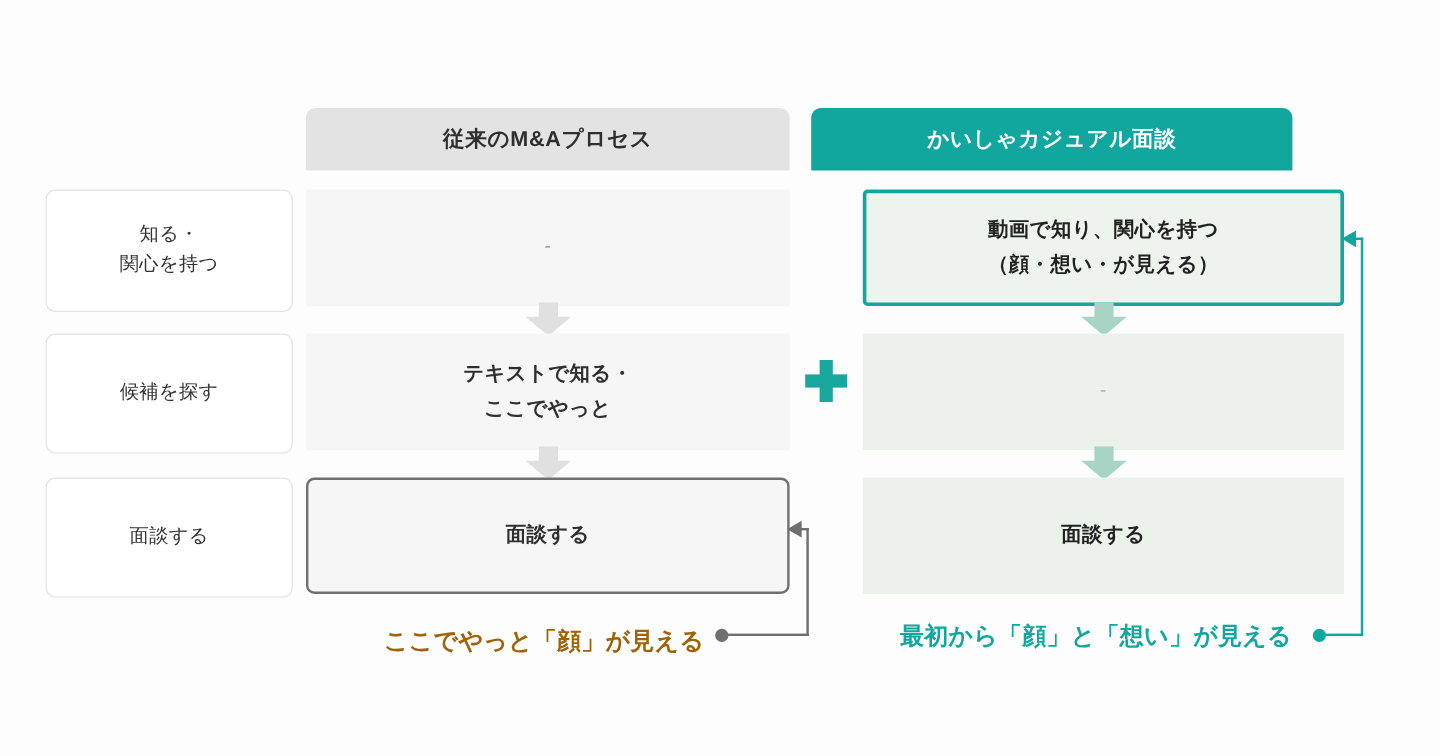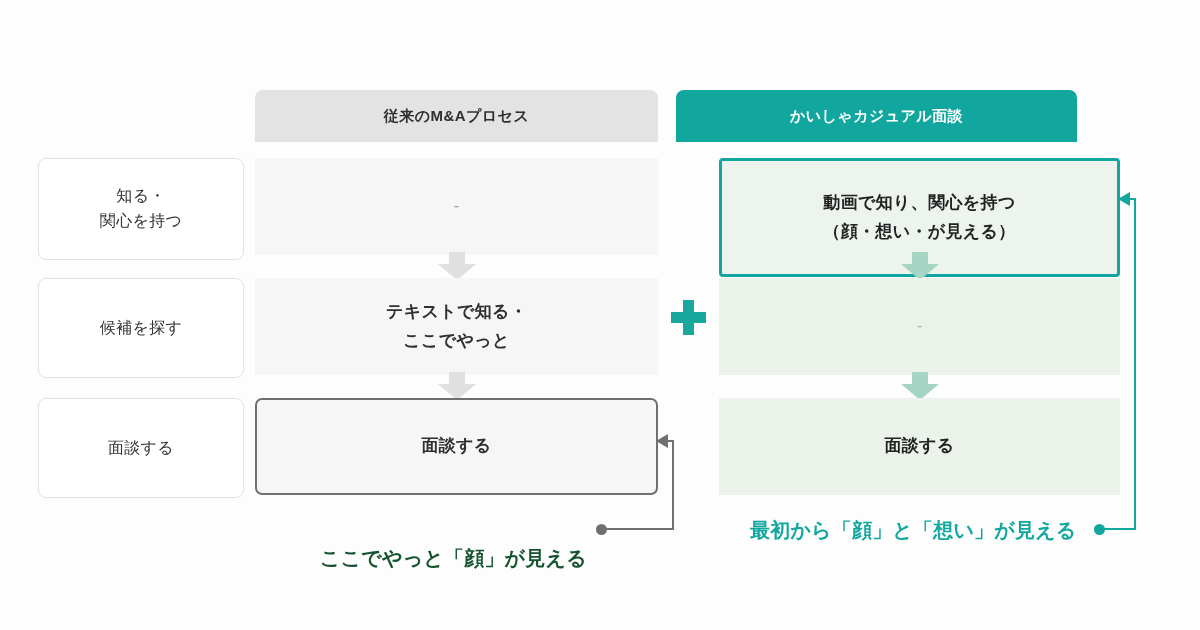--- a/index.html
+++ b/index.html
@@ -26,21 +26,21 @@
   .stage-1{top:158px;height:100px;}
   .stage-2{top:278px;height:98px;}
   .stage-3{top:398px;height:98px;}
 
   
   .col-header{
     position:absolute;
     height:52px;
     border-radius:8px 8px 0 0;
     display:flex;align-items:center;justify-content:center;
-    font-size:15px;font-weight:bold;letter-spacing:.03em;
+    font-size:18px;font-weight:bold;letter-spacing:.03em;
   }
   .header-legacy{
     left:255px;top:90px;width:403px;
     background:#e3e3e3;color:#2f2f2f;
   }
   .header-new{
     left:676px;top:90px;width:401px;
     background:#11a79e;color:#ffffff;
   }
 
@@ -67,21 +67,21 @@
   .new-box{
     position:absolute;left:719px;width:401px;
     display:flex;align-items:center;justify-content:center;
     text-align:center;
     color:#222222;
     font-size:17px;font-weight:bold;line-height:1.65;
     letter-spacing:.02em;
     box-sizing:border-box;
   }
   .new-1{
-    top:158px;height:119px;
+    top:158px;height:97px;
     background:#edf4ee;
     border:3px solid #11a79e;border-radius:4px;
   }
   .new-2{top:278px;height:97px;background:#eaf2ea;color:#a8b5a8;font-weight:normal;font-size:16px;}
   .new-3{top:398px;height:97px;background:#eaf2ea;}
 
   
   .fat-arrow{position:absolute;width:38px;height:28px;}
   .fat-arrow .stem{
     position:absolute;left:11px;top:0;width:16px;height:14px;
@@ -107,21 +107,21 @@
   #plus-sign .bar{position:absolute;background:#17a79c;}
   #plus-sign .bar-h{left:0;top:12px;width:35px;height:11px;}
   #plus-sign .bar-v{left:12px;top:0;width:11px;height:35px;}
 
   
   .caption{
     position:absolute;
     font-size:20px;font-weight:bold;letter-spacing:.01em;
     white-space:nowrap;
   }
-  #caption-legacy{left:320px;top:545px;color:#14532d;}
+  #caption-legacy{left:320px;top:521px;color:#a16207;}
   #caption-new{left:750px;top:517px;color:#11a79e;}
 
   
   .conn-dot{position:absolute;width:11px;height:11px;border-radius:50%;}
   .conn-line{position:absolute;}
 
   
   #conn-legacy-dot{left:596px;top:524px;background:#6f6f6f;}
   #conn-legacy-h{left:605px;top:528px;width:69px;height:2px;background:#6f6f6f;}
   #conn-legacy-v{left:672px;top:440px;width:2px;height:90px;background:#6f6f6f;}

